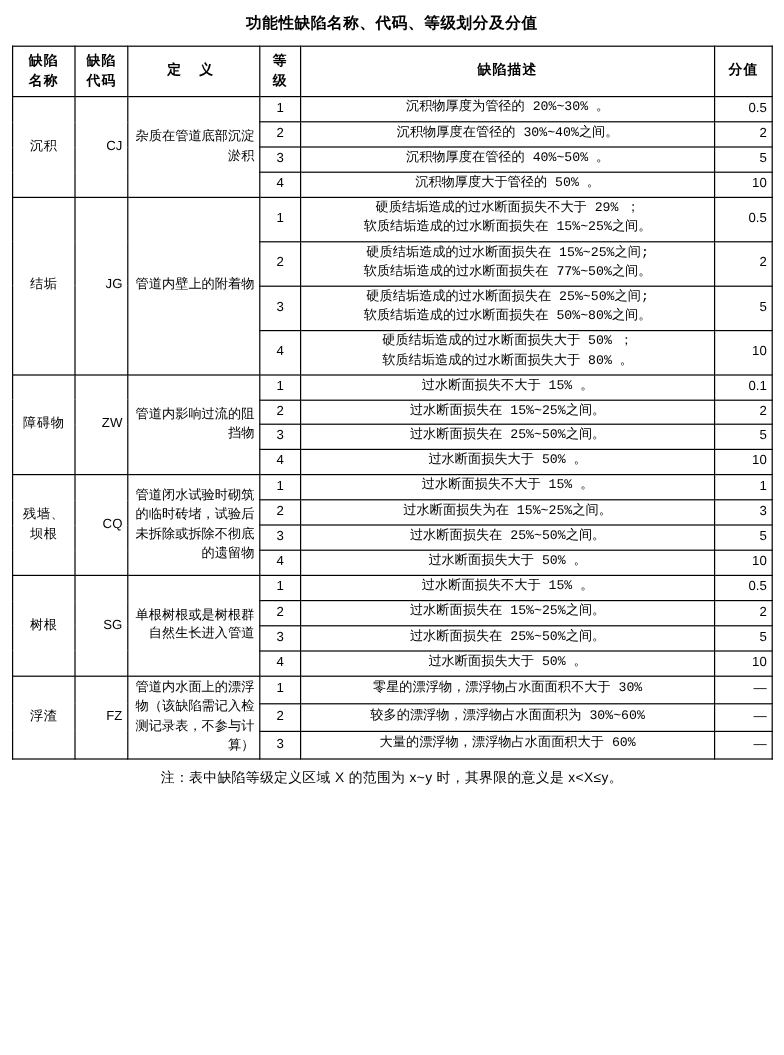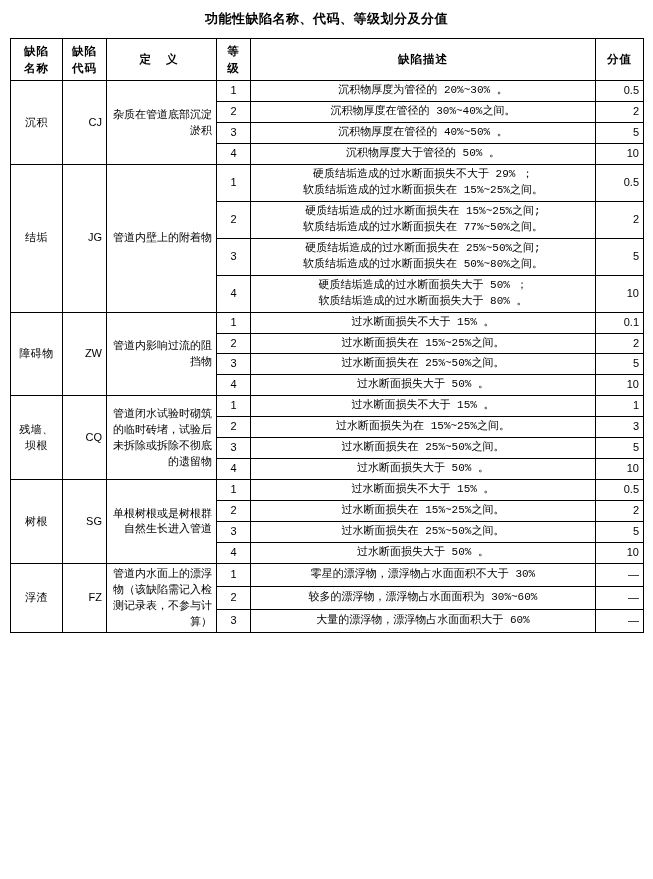--- a/index.html
+++ b/index.html
@@ -310,14 +310,15 @@
         <tr>
           <td class="cell-grade">3</td>
           <td class="cell-desc">
             <span class="desc-line">大量的漂浮物，漂浮物占水面面积大于 60%</span>
           </td>
           <td class="cell-score">—</td>
         </tr>
       </tbody>
   </table>
 
+  <div class="note">注：表中缺陷等级定义区域 X 的范围为 x~y 时，其界限的意义是 x&lt;X≤y。</div>
 
 </div>
 
 </body></html>

